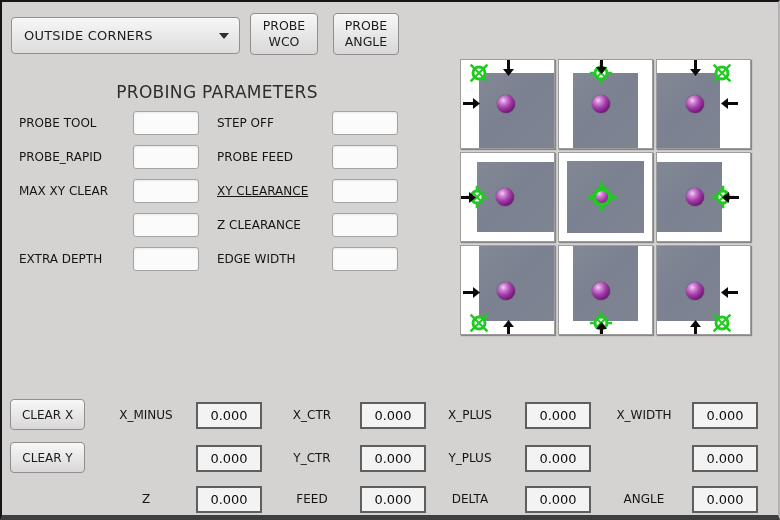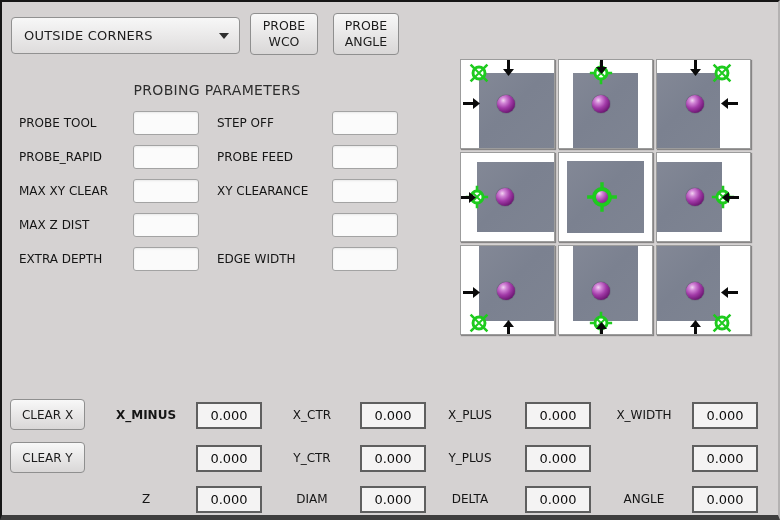--- a/index.html
+++ b/index.html
@@ -22,21 +22,21 @@
   .select .lbl{flex:1; letter-spacing:.2px;}
   .caret{width:0;height:0;border-left:5px solid transparent;border-right:5px solid transparent;border-top:6px solid #2e2e2e;}
   .tbtn{
     position:absolute; top:11px; height:42px; box-sizing:border-box;
     background:linear-gradient(#f8f8f8,#d9d7d7);
     border:1px solid #8f8f8f; border-radius:4px;
     font-family:inherit; font-size:12.5px; color:#1c1c1c; line-height:1.25;
     display:flex; flex-direction:column; align-items:center; justify-content:center; cursor:pointer; padding:0;
   }
   
-  .ptitle{position:absolute; top:80px; left:0; width:430px; text-align:center; font-size:14px; color:#2d2d2d; letter-spacing:.3px;}
+  .ptitle{position:absolute; top:80px; left:0; width:430px; text-align:center; font-size:17px; color:#2d2d2d; letter-spacing:.3px;}
   .plabel{position:absolute; height:24px; line-height:24px; font-size:12px; color:#151515; white-space:nowrap;}
   .pinput{
     position:absolute; width:66px; height:24px; box-sizing:border-box;
     border:1px solid #a3a3a3; border-radius:3px; background:#fbfbfb;
     box-shadow:inset 0 1px 2px rgba(0,0,0,.08);
     font-family:inherit; font-size:12px; text-align:center; color:#111; padding:0 4px; outline:none;
   }
   
   .grid{position:absolute; left:458px; top:57px; width:291px; height:276px;}
   .tile{
@@ -91,25 +91,25 @@
   <div class="plabel" style="left:215px;top:109px;">STEP OFF</div>
   <input class="pinput" style="left: 330px; top: 109px;" value="">
 
   <div class="plabel" style="left:17px;top:143px;">PROBE_RAPID</div>
   <input class="pinput" style="left: 131px; top: 143px;" value="">
   <div class="plabel" style="left:215px;top:143px;">PROBE FEED</div>
   <input class="pinput" style="left: 330px; top: 143px;" value="">
 
   <div class="plabel" style="left:17px;top:177px;">MAX XY CLEAR</div>
   <input class="pinput" style="left: 131px; top: 177px;" value="">
-  <div class="plabel" style="left:215px;top:177px;">XY CLEARANCE</div>
+  <div class="plabel" style="left:215px;top:177px;text-decoration:underline;">XY CLEARANCE</div>
   <input class="pinput" style="left: 330px; top: 177px;" value="">
 
-  <div class="plabel" style="left:17px;top:211px;">MAX Z DIST</div>
   <input class="pinput" style="left: 131px; top: 211px;" value="">
+  <div class="plabel" style="left:215px;top:211px;">Z CLEARANCE</div>
   <input class="pinput" style="left: 330px; top: 211px;" value="">
 
   <div class="plabel" style="left:17px;top:245px;">EXTRA DEPTH</div>
   <input class="pinput" style="left: 131px; top: 245px;" value="">
   <div class="plabel" style="left:215px;top:245px;">EDGE WIDTH</div>
   <input class="pinput" style="left: 330px; top: 245px;" value="">
 
   <div class="grid">
       <div class="tile" style="left: 0px; top: 0px;">
         <div class="square" style="inset: 13px 0px 0px 18px;"></div>
@@ -237,38 +237,38 @@
         <div class="arrow" style="left: 32.5px; top: 74px;"><svg width="11" height="17" viewBox="0 0 11 17">
             <polygon points="5.5,0 0,7 11,7" fill="#0a0a0a"></polygon>
             <rect x="4" y="6" width="3" height="11" fill="#0a0a0a"></rect>
           </svg></div>
       </div>
     </div>
 
   <button class="cbtn" style="left:8px;top:397px;width:75px;">CLEAR X</button>
   <button class="cbtn" style="left:8px;top:440px;width:75px;">CLEAR Y</button>
 
-  <div class="rlabel" style="left:99px;top:400px;font-weight:bold;">X_MINUS</div>
+  <div class="rlabel" style="left:99px;top:400px;">X_MINUS</div>
   <input class="rfield" style="left: 194px; top: 400px;" readonly="" value="0.000">
   <div class="rlabel" style="left:265px;top:400px;">X_CTR</div>
   <input class="rfield" style="left: 358px; top: 400px;" readonly="" value="0.000">
   <div class="rlabel" style="left:423px;top:400px;">X_PLUS</div>
   <input class="rfield" style="left: 523px; top: 400px;" readonly="" value="0.000">
   <div class="rlabel" style="left:597px;top:400px;">X_WIDTH</div>
   <input class="rfield" style="left: 690px; top: 400px;" readonly="" value="0.000">
 
   <input class="rfield" style="left: 194px; top: 443px;" readonly="" value="0.000">
   <div class="rlabel" style="left:265px;top:443px;">Y_CTR</div>
   <input class="rfield" style="left: 358px; top: 443px;" readonly="" value="0.000">
   <div class="rlabel" style="left:423px;top:443px;">Y_PLUS</div>
   <input class="rfield" style="left: 523px; top: 443px;" readonly="" value="0.000">
   <input class="rfield" style="left: 690px; top: 443px;" readonly="" value="0.000">
 
   <div class="rlabel" style="left:99px;top:484px;">Z</div>
   <input class="rfield" style="left: 194px; top: 484px;" readonly="" value="0.000">
-  <div class="rlabel" style="left:265px;top:484px;">DIAM</div>
+  <div class="rlabel" style="left:265px;top:484px;">FEED</div>
   <input class="rfield" style="left: 358px; top: 484px;" readonly="" value="0.000">
   <div class="rlabel" style="left:423px;top:484px;">DELTA</div>
   <input class="rfield" style="left: 523px; top: 484px;" readonly="" value="0.000">
   <div class="rlabel" style="left:597px;top:484px;">ANGLE</div>
   <input class="rfield" style="left: 690px; top: 484px;" readonly="" value="0.000">
 
 </div>
 
 </body></html>

